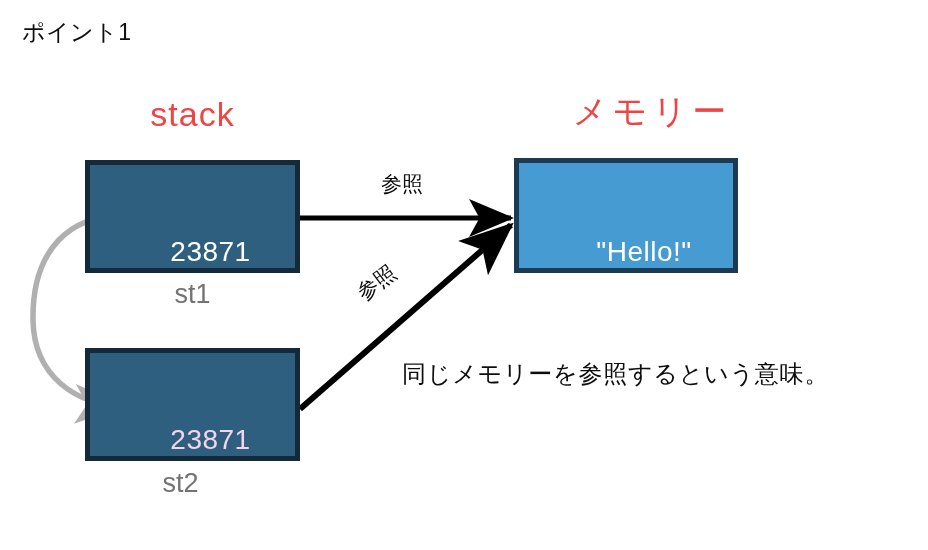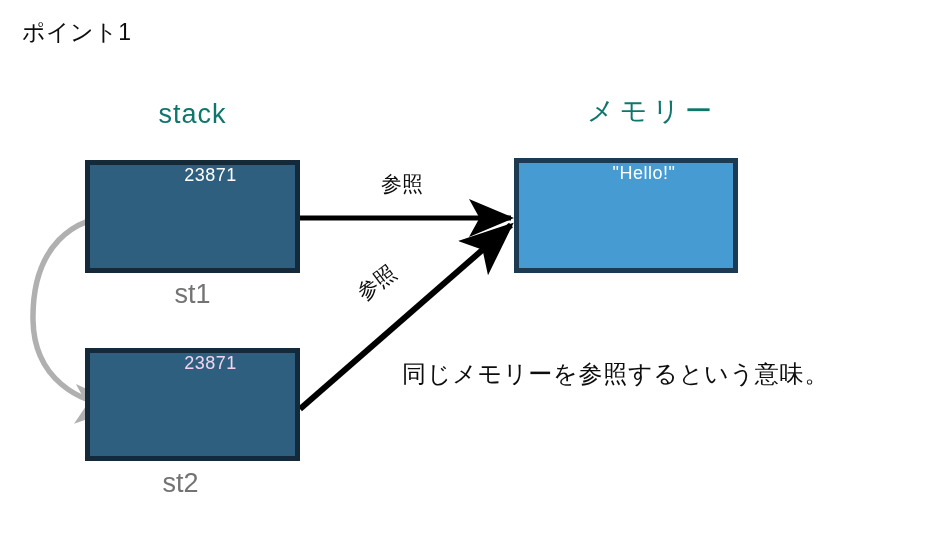--- a/index.html
+++ b/index.html
@@ -31,47 +31,47 @@
   .page-title {
     left: 22px;
     top: 14px;
     font-size: 23px;
     line-height: 36px;
     letter-spacing: 0.5px;
     color: #0d0d0d;
     white-space: nowrap;
   }
   .section-label {
-    font-size: 27px;
+    font-size: 34px;
     line-height: 34px;
     letter-spacing: 1px;
-    color: #0f766e;
+    color: #ef4444;
     white-space: nowrap;
     text-align: center;
   }
   .stack-label { left: 85px; top: 97px; width: 215px; }
   .memory-label { left: 540px; top: 94px; width: 224px; letter-spacing: 5px; }
 
   .var-label {
     font-size: 27px;
     line-height: 34px;
     color: #737373;
     text-align: center;
     white-space: nowrap;
   }
   .var-label-st1 { left: 85px; top: 277px; width: 215px; }
   .var-label-st2 { left: 73px; top: 466px; width: 215px; }
 
   
   .box {
     box-sizing: border-box;
     display: flex;
-    align-items: flex-start;
+    align-items: flex-end;
     justify-content: center;
-    font-size: 18px;
+    font-size: 28px;
     letter-spacing: 0.5px;
     padding-left: 36px;
   }
   .stack-box {
     left: 85px;
     width: 215px;
     height: 113px;
     background: #2f5f7e;
     border: 5px solid #14293a;
   }

